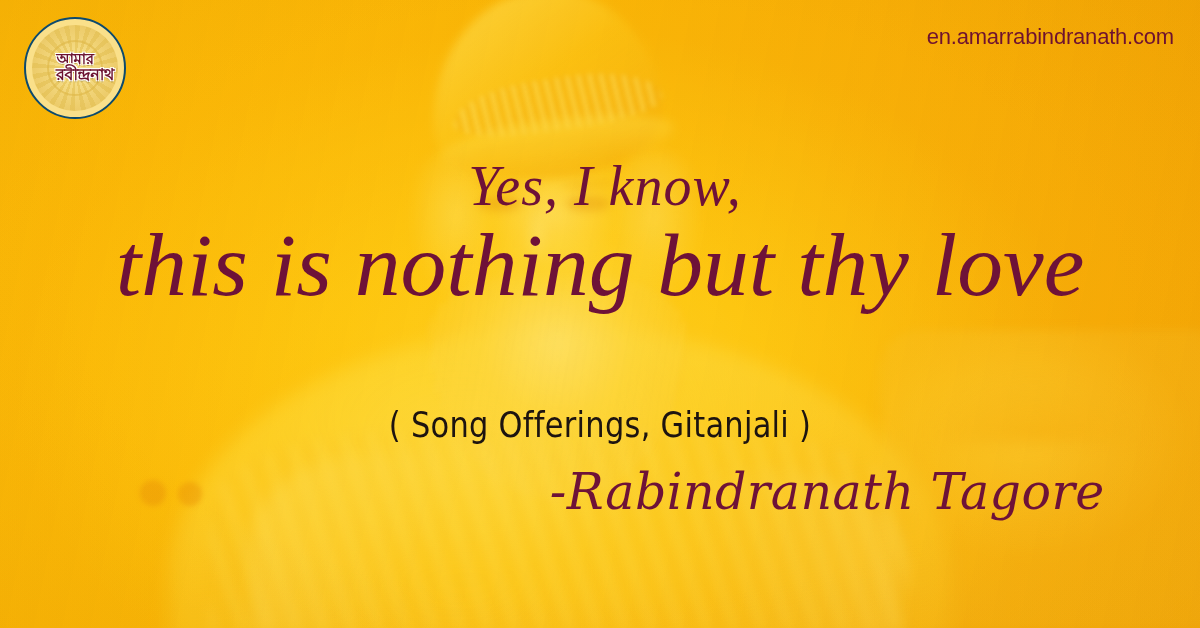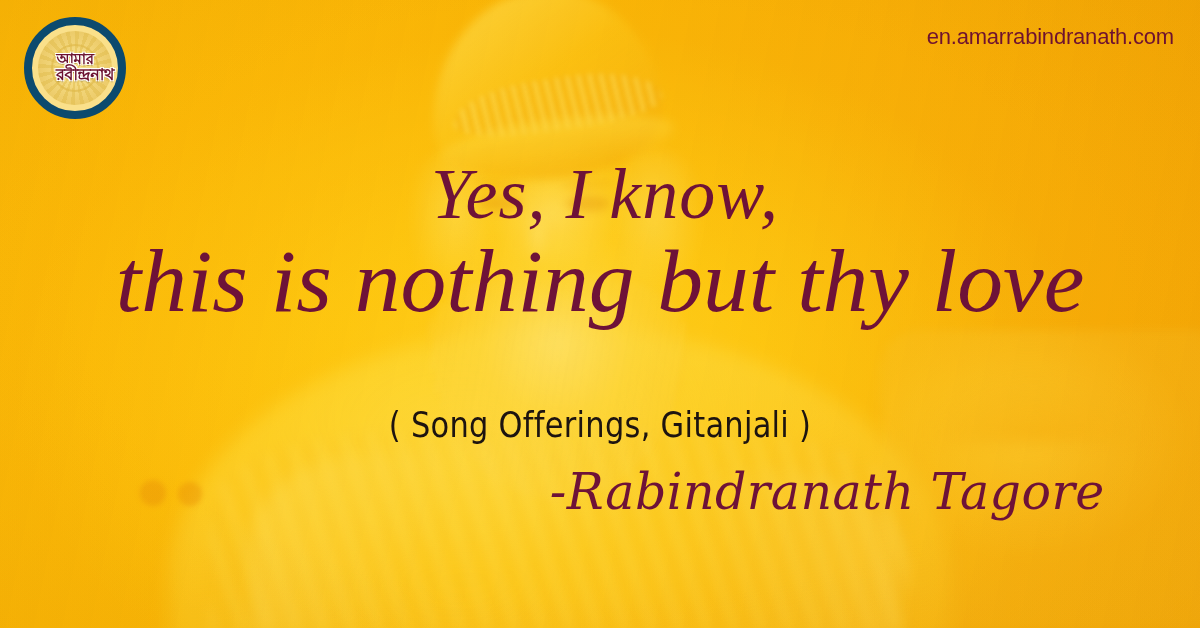--- a/index.html
+++ b/index.html
@@ -249,21 +249,21 @@
 
   
   .logo {
     position: absolute;
     left: 24px;
     top: 17px;
     width: 102px;
     height: 102px;
     border-radius: 50%;
     background: #FAE08A;
-    border: 8px solid #0c4a6e;
+    border: 2px solid #0c4a6e;
     box-sizing: border-box;
     display: flex;
     align-items: center;
     justify-content: center;
     overflow: hidden;
   }
   .logo-mandala {
     position: absolute;
     inset: 6px;
     border-radius: 50%;
@@ -314,21 +314,21 @@
     right: 0;
     top: 158px;
     text-align: center;
     color: #6E1238;
     font-family: "Liberation Serif", "DejaVu Serif", serif;
     font-style: italic;
     line-height: 1.02;
   }
   .quote-l1 {
     display: block;
-    font-size: 72px;
+    font-size: 56px;
     letter-spacing: 1px;
     padding-left: 10px;
   }
   .quote-l2 {
     display: block;
     font-size: 88px;
     letter-spacing: 0px;
     margin-top: 6px;
     transform: scaleX(1.04);
   }

